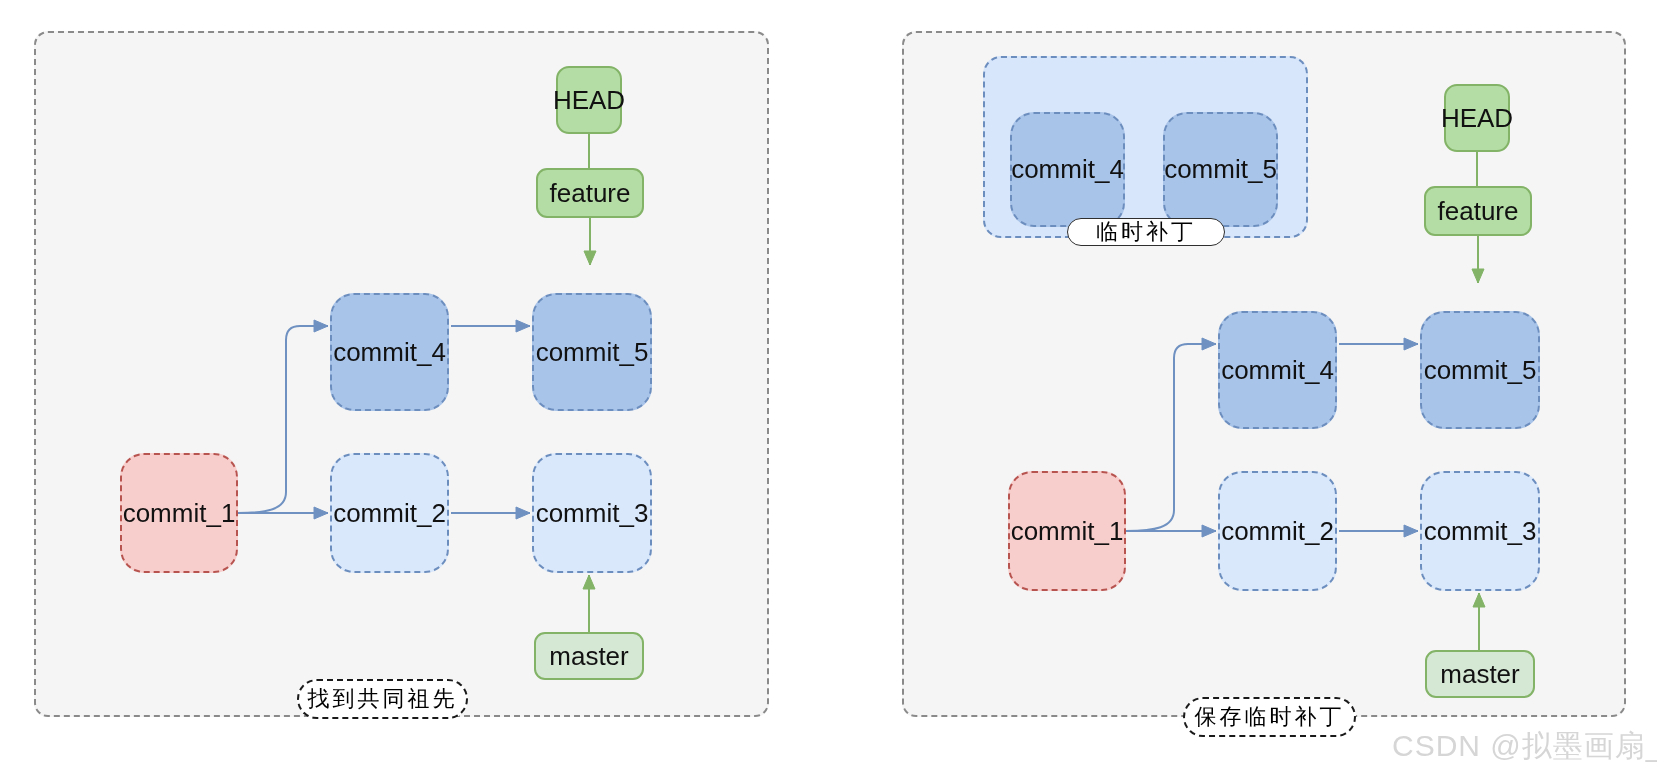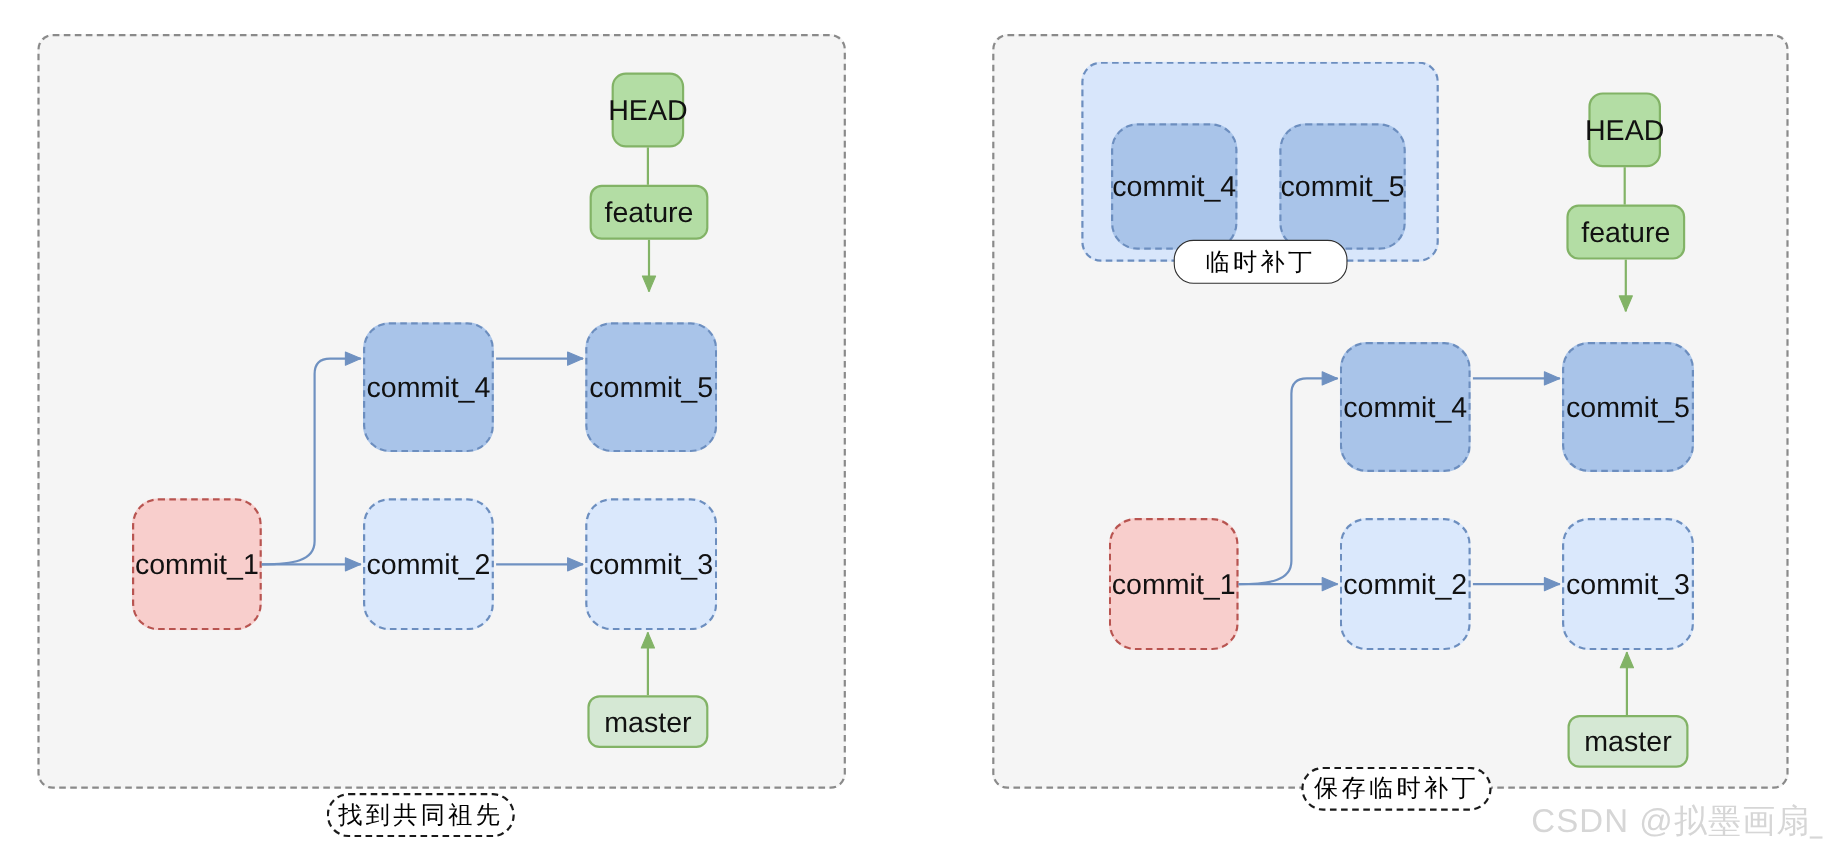--- a/index.html
+++ b/index.html
@@ -50,28 +50,28 @@
 
   <div class="node commit hi" style="left:330px;top:267px;width:119px;height:118px;">commit_4</div>
   <div class="node commit hi" style="left:532px;top:267px;width:120px;height:118px;">commit_5</div>
 
   <div class="node commit ancestor" style="left:120px;top:453px;width:118px;height:120px;">commit_1</div>
   <div class="node commit lo" style="left:330px;top:453px;width:119px;height:120px;">commit_2</div>
   <div class="node commit lo" style="left:532px;top:453px;width:120px;height:120px;">commit_3</div>
 
   <div class="node branch light" style="left:534px;top:632px;width:110px;height:48px;">master</div>
 
-  <div class="badge dashed" style="left:297px;top:721px;width:171px;height:40px;">找到共同祖先</div>
+  <div class="badge dashed" style="left:297px;top:679px;width:171px;height:40px;">找到共同祖先</div>
 
   <div class="panel" style="left:902px;top:31px;width:724px;height:686px;"></div>
 
   <div class="patch-group" style="left:983px;top:56px;width:325px;height:182px;"></div>
   <div class="node commit hi" style="left:1010px;top:86px;width:115px;height:115px;">commit_4</div>
   <div class="node commit hi" style="left:1163px;top:86px;width:115px;height:115px;">commit_5</div>
-  <div class="badge solid" style="left:1067px;top:218px;width:158px;height:40px;border-radius:18px;">临时补丁</div>
+  <div class="badge solid" style="left:1067px;top:218px;width:158px;height:28px;border-radius:18px;">临时补丁</div>
 
   <div class="node branch" style="left:1444px;top:84px;width:66px;height:68px;border-radius:13px;">HEAD</div>
   <div class="node branch" style="left:1424px;top:186px;width:108px;height:50px;">feature</div>
 
   <div class="node commit hi" style="left:1218px;top:285px;width:119px;height:118px;">commit_4</div>
   <div class="node commit hi" style="left:1420px;top:285px;width:120px;height:118px;">commit_5</div>
 
   <div class="node commit ancestor" style="left:1008px;top:471px;width:118px;height:120px;">commit_1</div>
   <div class="node commit lo" style="left:1218px;top:471px;width:119px;height:120px;">commit_2</div>
   <div class="node commit lo" style="left:1420px;top:471px;width:120px;height:120px;">commit_3</div>

